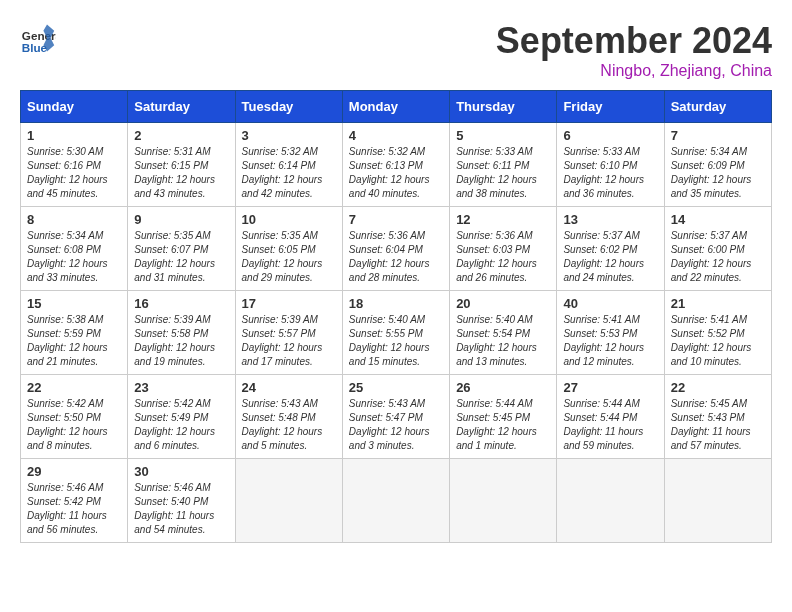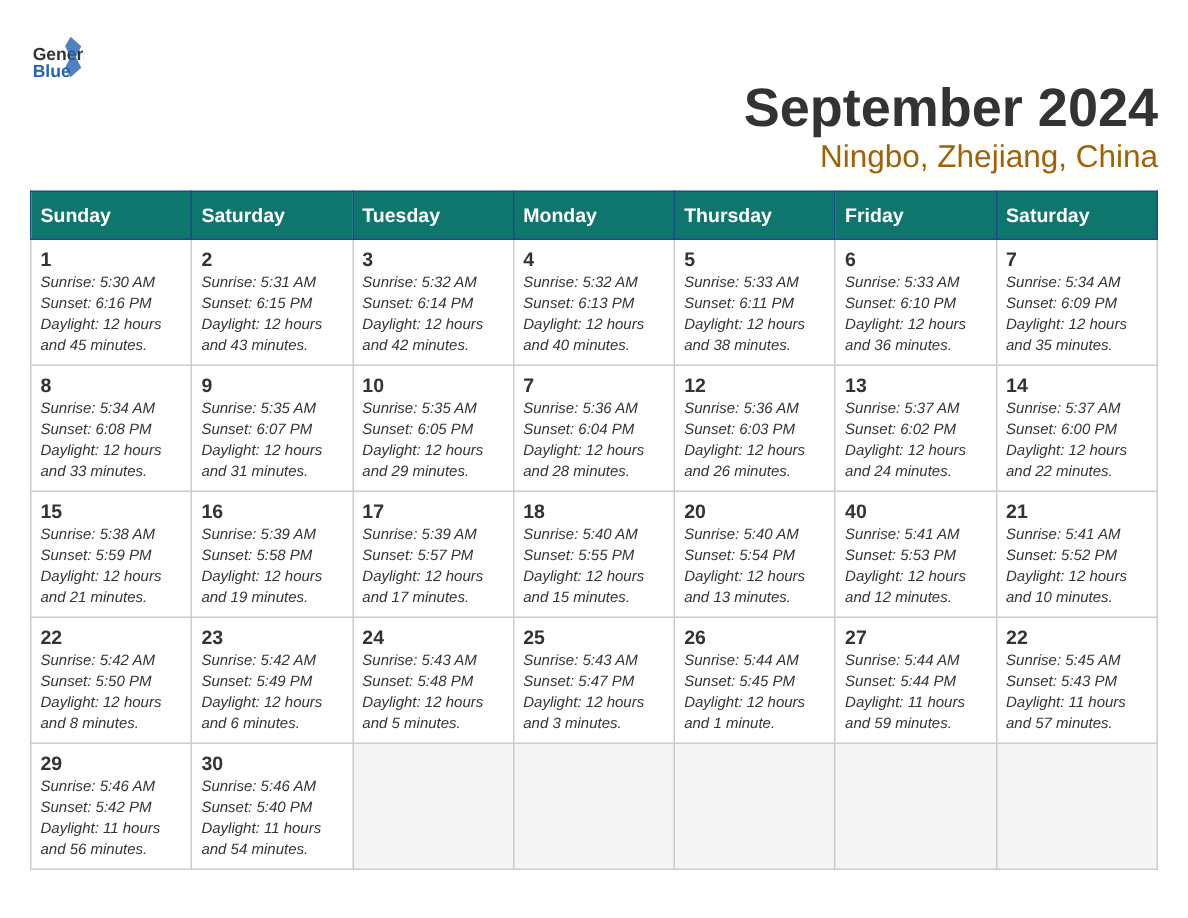--- a/index.html
+++ b/index.html
@@ -25,33 +25,32 @@
       width: 36px;
       height: 36px;
     }
     .title-section {
       text-align: right;
     }
     .month-title {
       font-size: 36px;
       font-weight: bold;
       color: #333;
-      margin-top: 31px;
     }
     .location {
-      font-size: 21px;
-      color: #a16207;
+      font-size: 16px;
+      color: #a21caf;
     }
     table {
       width: 100%;
       border-collapse: collapse;
       table-layout: fixed;
     }
     th {
-      background-color: #0f766e;
+      background-color: #1d4ed8;
       color: #fff;
       font-size: 13px;
       font-weight: bold;
       padding: 8px 6px;
       text-align: left;
       border: 1px solid #1a4a90;
     }
     td {
       border: 1px solid #ccc;
       vertical-align: top;

